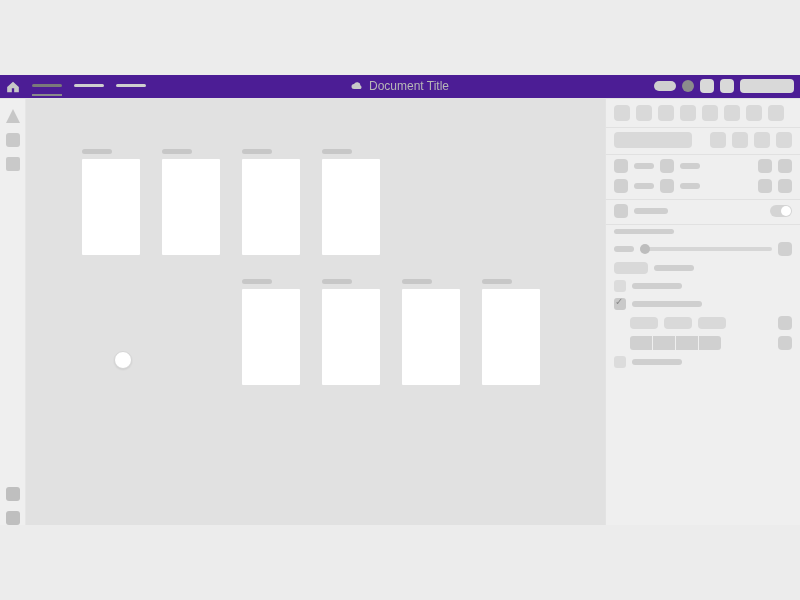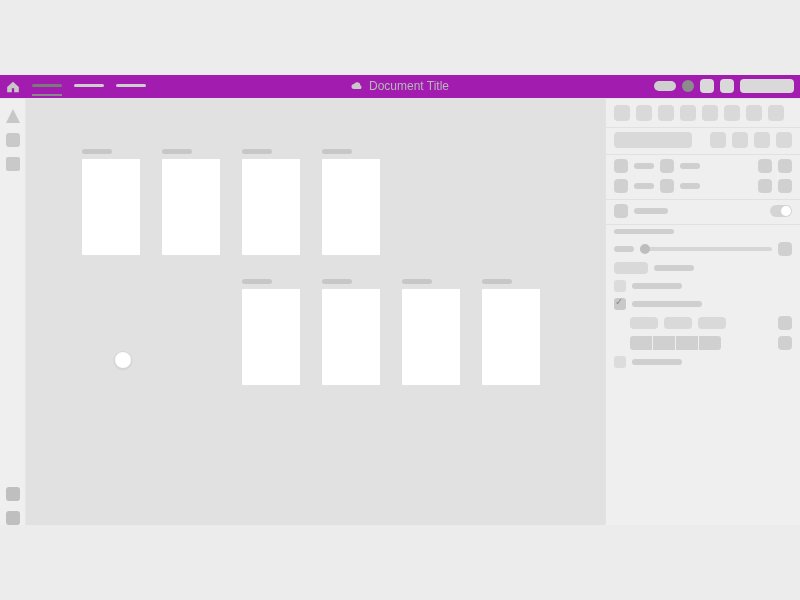--- a/index.html
+++ b/index.html
@@ -7,21 +7,21 @@
     width: 800px; height: 600px;
     background: #ececec;
     font-family: -apple-system, Helvetica, Arial, sans-serif;
     font-size: 11px; color: #b7b7b7;
     overflow: hidden;
   }
   
   .titlebar {
     position: absolute; left: 0; top: 75px;
     width: 800px; height: 24px;
-    background: #a21caf;
+    background: #4c1d95;
     border-bottom: 1px solid #e3e3e3;
     display: flex; align-items: center;
   }
   .titlebar .home {
     width: 26px; height: 24px; display:flex;align-items:center;justify-content:center;
   }
   .titlebar .home svg { width:14px; height:12px; }
   .titlebar .tabs { display:flex; gap:12px; margin-left:6px; }
   .tab { display:flex; flex-direction:column; gap:3px; padding-top:6px;}
   .tab .line { width:30px; height:3px; background:#cfcfcf; border-radius:2px;}

